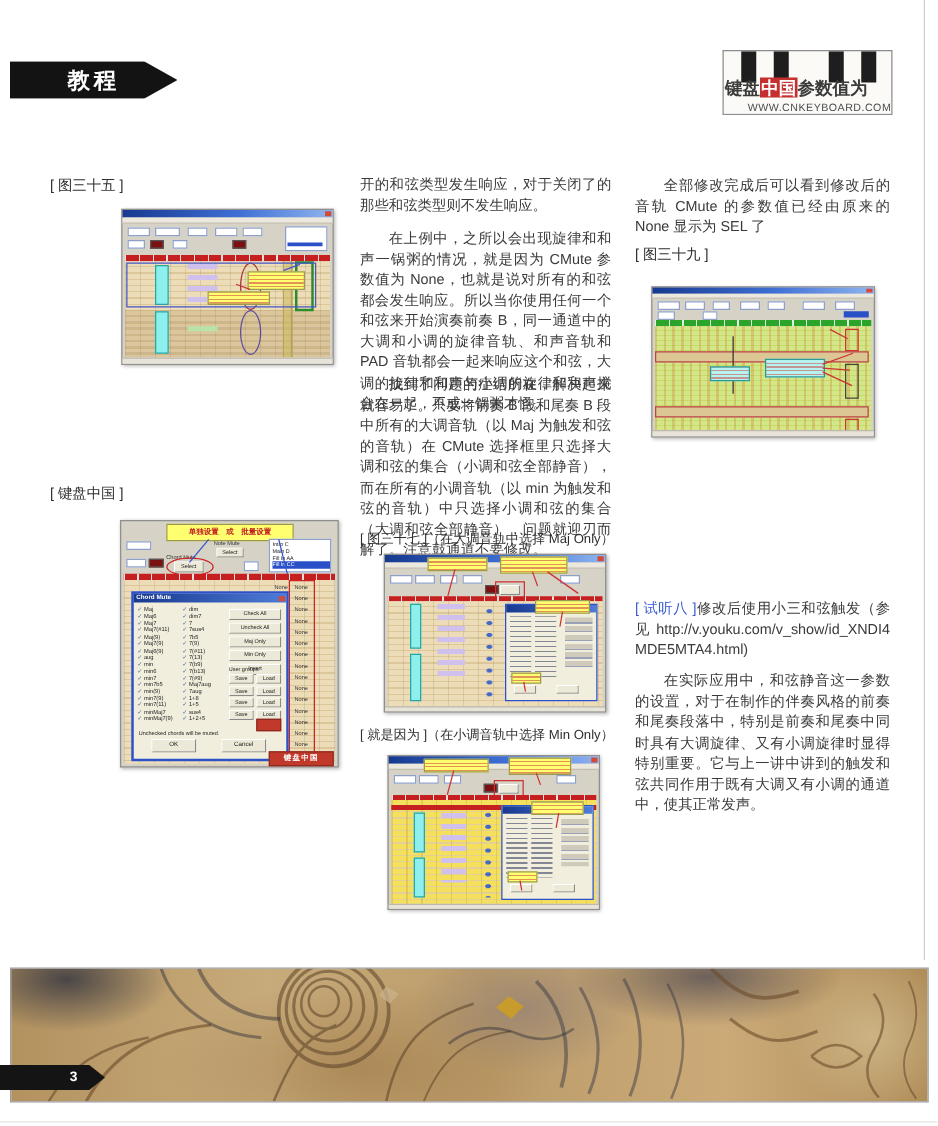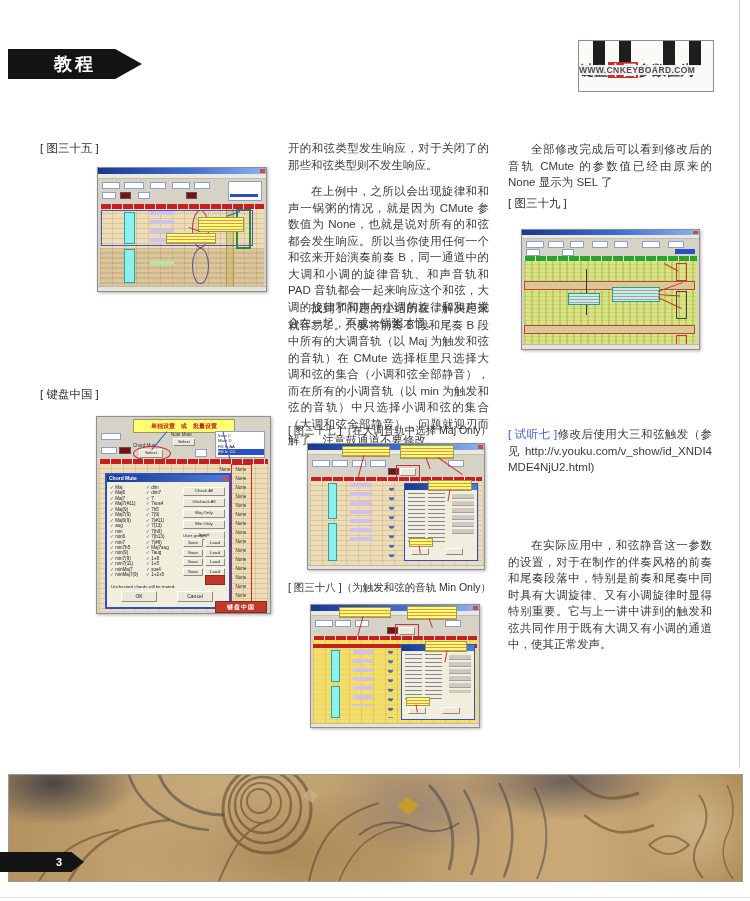--- a/index.html
+++ b/index.html
@@ -9,22 +9,22 @@
   .edge-b{position:absolute;left:0;top:897px;width:100%;height:1px;background:#e2e2e2;}
 
   
   .banner{position:absolute;left:8px;top:49px;width:134px;height:30px;background:#131313;
           clip-path:polygon(0 0,80% 0,100% 50%,80% 100%,0 100%);
           color:#fff;font-weight:bold;font-size:18px;line-height:30px;text-align:center;letter-spacing:3px;}
   .logo{position:absolute;left:578px;top:40px;width:134px;height:50px;border:1px solid #8d8d8d;background:#fbfaf6;overflow:hidden;}
   .bk{position:absolute;top:0;width:12px;height:25px;background:#1e1e1e;}
   .logo-text{position:absolute;left:1px;top:21px;font-weight:bold;font-size:14px;color:#3b3b3b;white-space:nowrap;}
   .logo-red{background:#c62f2f;color:#fff;padding:0 1px;}
-  .logo-url{position:absolute;left:0;right:0;bottom:16px;font-size:8.5px;font-weight:bold;color:#4c4c4c;
-            text-align:left;background:rgba(250,250,248,.9);letter-spacing:.4px;}
+  .logo-url{position:absolute;left:0;right:0;bottom:0;font-size:8.5px;font-weight:normal;color:#4c4c4c;
+            text-align:right;background:rgba(250,250,248,.9);letter-spacing:.4px;}
 
   
   .para{position:absolute;font-size:11.5px;line-height:16.5px;text-align:justify;text-indent:2em;}
   .noind{text-indent:0;}
   .figlabel{position:absolute;font-size:11.5px;color:#2e2e2e;}
   .figcap{position:absolute;font-size:10.5px;color:#2e2e2e;white-space:nowrap;}
   .link-tag{color:#3a5bd0;}
   .listen{text-indent:0;word-break:break-all;}
   .url{color:#3a3a3a;}
 
@@ -351,21 +351,21 @@
         <span class="b" style="position:absolute;left:40px;top:64px;width:16px;height:5px"></span>
         <span class="callout" style="left:4px;top:54px;width:22px;height:7px"></span>
         <span class="ln" style="left:14px;top:61px;width:8px;background:#c33;transform:rotate(80deg)"></span>
       </div>
       <span class="callout" style="left:118px;top:-1px;width:42px;height:9px"></span>
       <span class="ln" style="left:140px;top:8px;width:12px;background:#c33;transform:rotate(100deg)"></span>
     </div>
     <div class="statusb" style="height:3px"></div>
   </div>
 
-  <div class="figcap" style="left:288px;top:581px">[ 图三十八 ]（为触发和弦的音轨 Min Only）</div>
+  <div class="figcap" style="left:288px;top:581px">[ 就是因为 ]（在小调音轨中选择 Min Only）</div>
 
   <div class="fig" style="left:310px;top:604px;width:168px;height:122px">
     <div class="tb">
         <span class="xbtn"></span>
       </div>
     <div class="mb"></div>
     <div style="position:absolute;left:0;top:10px;right:0;height:21px">
       <span class="fld" style="left:4px;top:5px;width:16px"></span>
       <span class="fld" style="left:24px;top:5px;width:14px"></span>
       <span class="fld" style="left:44px;top:5px;width:12px"></span>
@@ -433,22 +433,22 @@
       <span class="cyanbox" style="left:88px;top:26px;width:46px;height:13px"></span>
       <span class="ln" style="left:134px;top:30px;width:26px;background:#c33;transform:rotate(-20deg)"></span>
       <span class="ln" style="left:134px;top:33px;width:22px;background:#c33;transform:rotate(4deg)"></span>
       <span class="ln" style="left:134px;top:36px;width:26px;background:#c33;transform:rotate(25deg)"></span>
       <span class="ln" style="left:140px;top:2px;width:16px;background:#c33;transform:rotate(28deg)"></span>
     </div>
     <div class="statusb"></div>
   </div>
 
 
-  <div class="para listen" style="left:508px;top:426px;width:204px">
-    <span class="link-tag">[ 试听七 ]</span><span>修改后使用大三和弦触发（参见 </span><span class="url">http://v.youku.com/v_show/id_XNDI4MDE4NjU2.html)</span>
+  <div class="para listen" style="left:508px;top:479px;width:204px">
+    <span class="link-tag">[ 试听八 ]</span><span>修改后使用小三和弦触发（参见 </span><span class="url">http://v.youku.com/v_show/id_XNDI4MDE5MTA4.html)</span>
   </div>
 
   <div class="para" style="left:508px;top:537px;width:204px">在实际应用中，和弦静音这一参数的设置，对于在制作的伴奏风格的前奏和尾奏段落中，特别是前奏和尾奏中同时具有大调旋律、又有小调旋律时显得特别重要。它与上一讲中讲到的触发和弦共同作用于既有大调又有小调的通道中，使其正常发声。</div>
 
   <div class="art">
     <svg width="733" height="106" viewBox="0 0 733 106">
       <g fill="none" stroke="#5a4228" opacity="0.55">
         <circle cx="250" cy="26" r="12" stroke-width="2"></circle>
         <circle cx="252" cy="28" r="20" stroke-width="2"></circle>
         <circle cx="254" cy="30" r="28" stroke-width="2.5"></circle>

